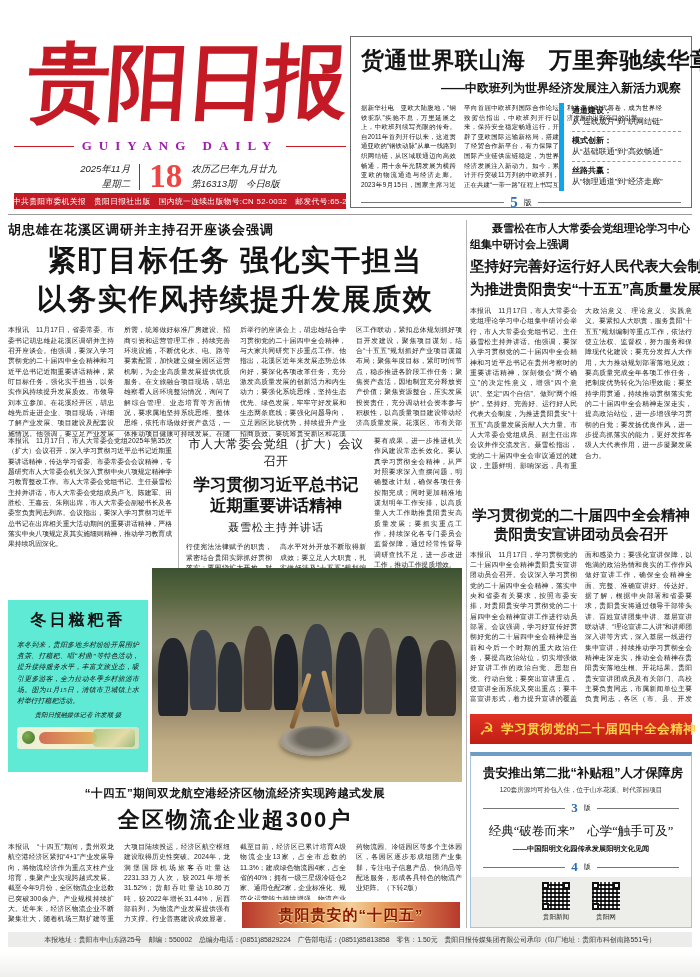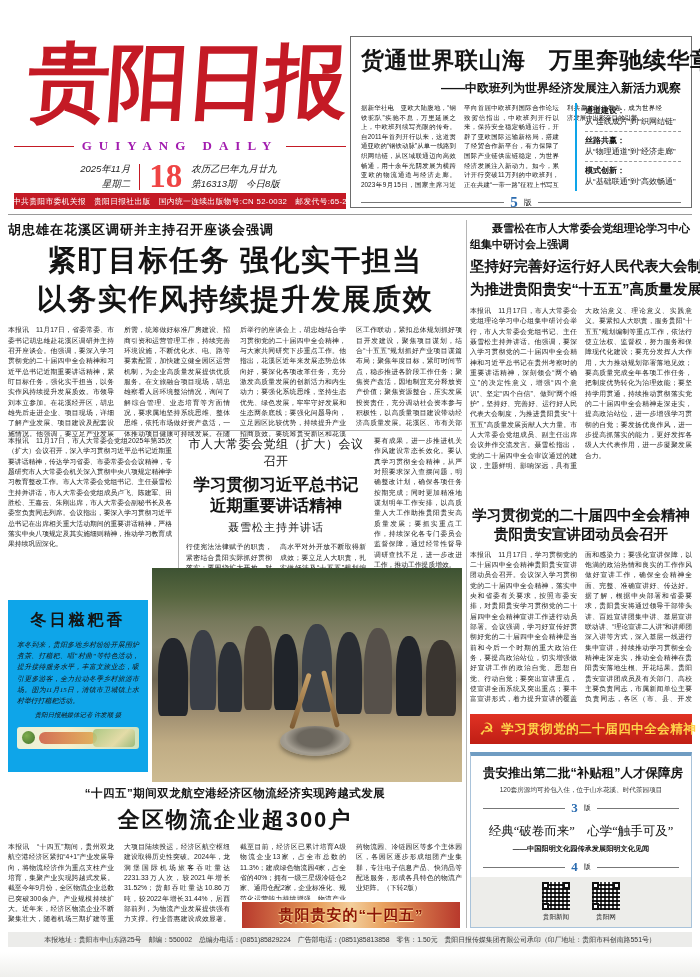--- a/index.html
+++ b/index.html
@@ -29,21 +29,21 @@
   .mh-redbar { left:14px; top:193px; width:332px; height:16px; background:#c41a25; color:#fff;
                font-size:7.8px; display:flex; align-items:center; justify-content:center;
                letter-spacing:.3px; white-space:nowrap; }
 
   
   .tbox { left:350px; top:36px; width:342px; height:172px; border:1px solid #6d6d6d; padding:8px 10px 4px; }
   .tbox-title { font-size:23px; font-weight:900; text-align:center; letter-spacing:.5px; white-space:nowrap; }
   .tbox-sub { font-size:12px; font-weight:bold; text-align:right; margin-top:4px; }
   .tbox-body { display:flex; margin-top:6px; height:88px; }
   .tbox-cols { width:198px; column-count:2; column-gap:8px; font-size:6.4px; line-height:1.5; }
-  .tbox-points { flex:1; margin-left:16px; padding-left:8px; border-left:2px solid #0ea5e9;
+  .tbox-points { flex:1; margin-left:0; padding-left:8px; border-left:5px solid #0ea5e9;
                  display:flex; flex-direction:column; justify-content:space-between; }
   .pt { padding:2px 0 4px; border-bottom:1px dashed #999; font-size:8px; line-height:1.4; }
   .pt:last-child { border-bottom:none; }
   .pt .head { font-weight:bold; }
   .pageline { display:flex; align-items:center; gap:6px; margin-top:3px; }
   .pageline .rule { flex:1; height:1px; background:#777; }
   .pnum { color:#2b6cb0; font-weight:bold; font-size:15px; font-family:"Liberation Serif", serif; }
   .pword { font-size:8px; color:#222; }
 
   .hrule { background:#9a9a9a; height:1px; }
@@ -66,21 +66,21 @@
   .brief { left:8px; top:436px; width:164px; height:158px; overflow:hidden; }
   .meet { left:186px; top:436px; width:276px; height:160px; display:flex; gap:8px; }
   .meet-left { width:180px; display:flex; flex-direction:column; }
   .meet-kicker { font-size:12px; text-align:center; letter-spacing:.5px; }
   .meet-h { font-size:16.5px; font-weight:900; text-align:center; line-height:1.25; margin-top:4px; }
   .meet-sub { font-size:11px; text-align:center; margin-top:5px; letter-spacing:1px; }
   .meet-body2 { flex:1; margin-top:7px; column-count:2; column-gap:8px; overflow:hidden; }
   .meet-right { flex:1; overflow:hidden; }
 
   
-  .capbox { left:8px; top:600px; width:140px; height:172px; background:#0ea5e9; padding:10px 9px 6px; }
+  .capbox { left:8px; top:600px; width:140px; height:172px; background:#5eead4; padding:10px 9px 6px; }
   .capbox .title { font-size:16px; font-weight:900; text-align:center; letter-spacing:3px; }
   .capbox .body { margin-top:8px; font-size:6.9px; line-height:1.62; font-style:italic;
                   font-family:"Liberation Serif", serif; }
   .capbox .credit { margin-top:5px; font-size:6.4px; text-align:center; font-style:italic;
                     font-family:"Liberation Serif", serif; }
   .brandstrip { margin-top:7px; height:22px; border-radius:3px; position:relative; overflow:hidden;
                 background:linear-gradient(90deg,#e9f0d8 0%,#f7f1cf 40%,#dbe8c8 75%,#cfe2bf 100%); }
   .brandstrip .tree { position:absolute; left:5px; top:4px; width:13px; height:13px; border-radius:50%;
                       background:radial-gradient(circle at 35% 35%, #7fae4e, #40702a); }
   .brandstrip .blob1 { position:absolute; left:22px; top:5px; width:58px; height:12px; border-radius:6px;
@@ -174,26 +174,26 @@
     <div class="tbox-title">货通世界联山海　万里奔驰续华章</div>
     <div class="tbox-sub">——中欧班列为世界经济发展注入新活力观察</div>
     <div class="tbox-body">
       <div class="tbox-cols just">据新华社电　亚欧大陆腹地，“钢铁驼队”疾驰不息，万里延展之上，中欧班列续写亮眼的传奇。自2011年首列开行以来，这道贯通亚欧的“钢铁动脉”从单一线路到织网结链，从区域联通迈向高效畅通，用十余年光阴发展为横跨亚欧的物流通道与经济走廊。2023年9月15日，国家主席习近平向首届中欧班列国际合作论坛致贺信指出，中欧班列开行以来，保持安全稳定畅通运行，开辟了亚欧国际运输新格局，搭建了经贸合作新平台，有力保障了国际产业链供应链稳定，为世界经济发展注入新动力。如今，累计开行突破11万列的中欧班列，正在共建“一带一路”征程上书写互利共赢的时代答卷，成为世界经济发展中出彩夺目的引擎。</div>
       <div class="tbox-points">
         <div class="pt">
           <div class="head">通道建设：</div>
           <div>从“连线成片”到“织网结链”</div>
         </div>
         <div class="pt">
+          <div class="head">模式创新：</div>
+          <div>从“基础联通”到“高效畅通”</div>
+        </div>
+        <div class="pt">
           <div class="head">丝路共赢：</div>
           <div>从“物理通道”到“经济走廊”</div>
-        </div>
-        <div class="pt">
-          <div class="head">模式创新：</div>
-          <div>从“基础联通”到“高效畅通”</div>
         </div>
       </div>
     </div>
     <div class="pageline">
       <span class="rule"></span>
       <span class="pnum">5</span>
       <span class="pword">版</span>
       <span class="rule"></span>
     </div>
   </div>

